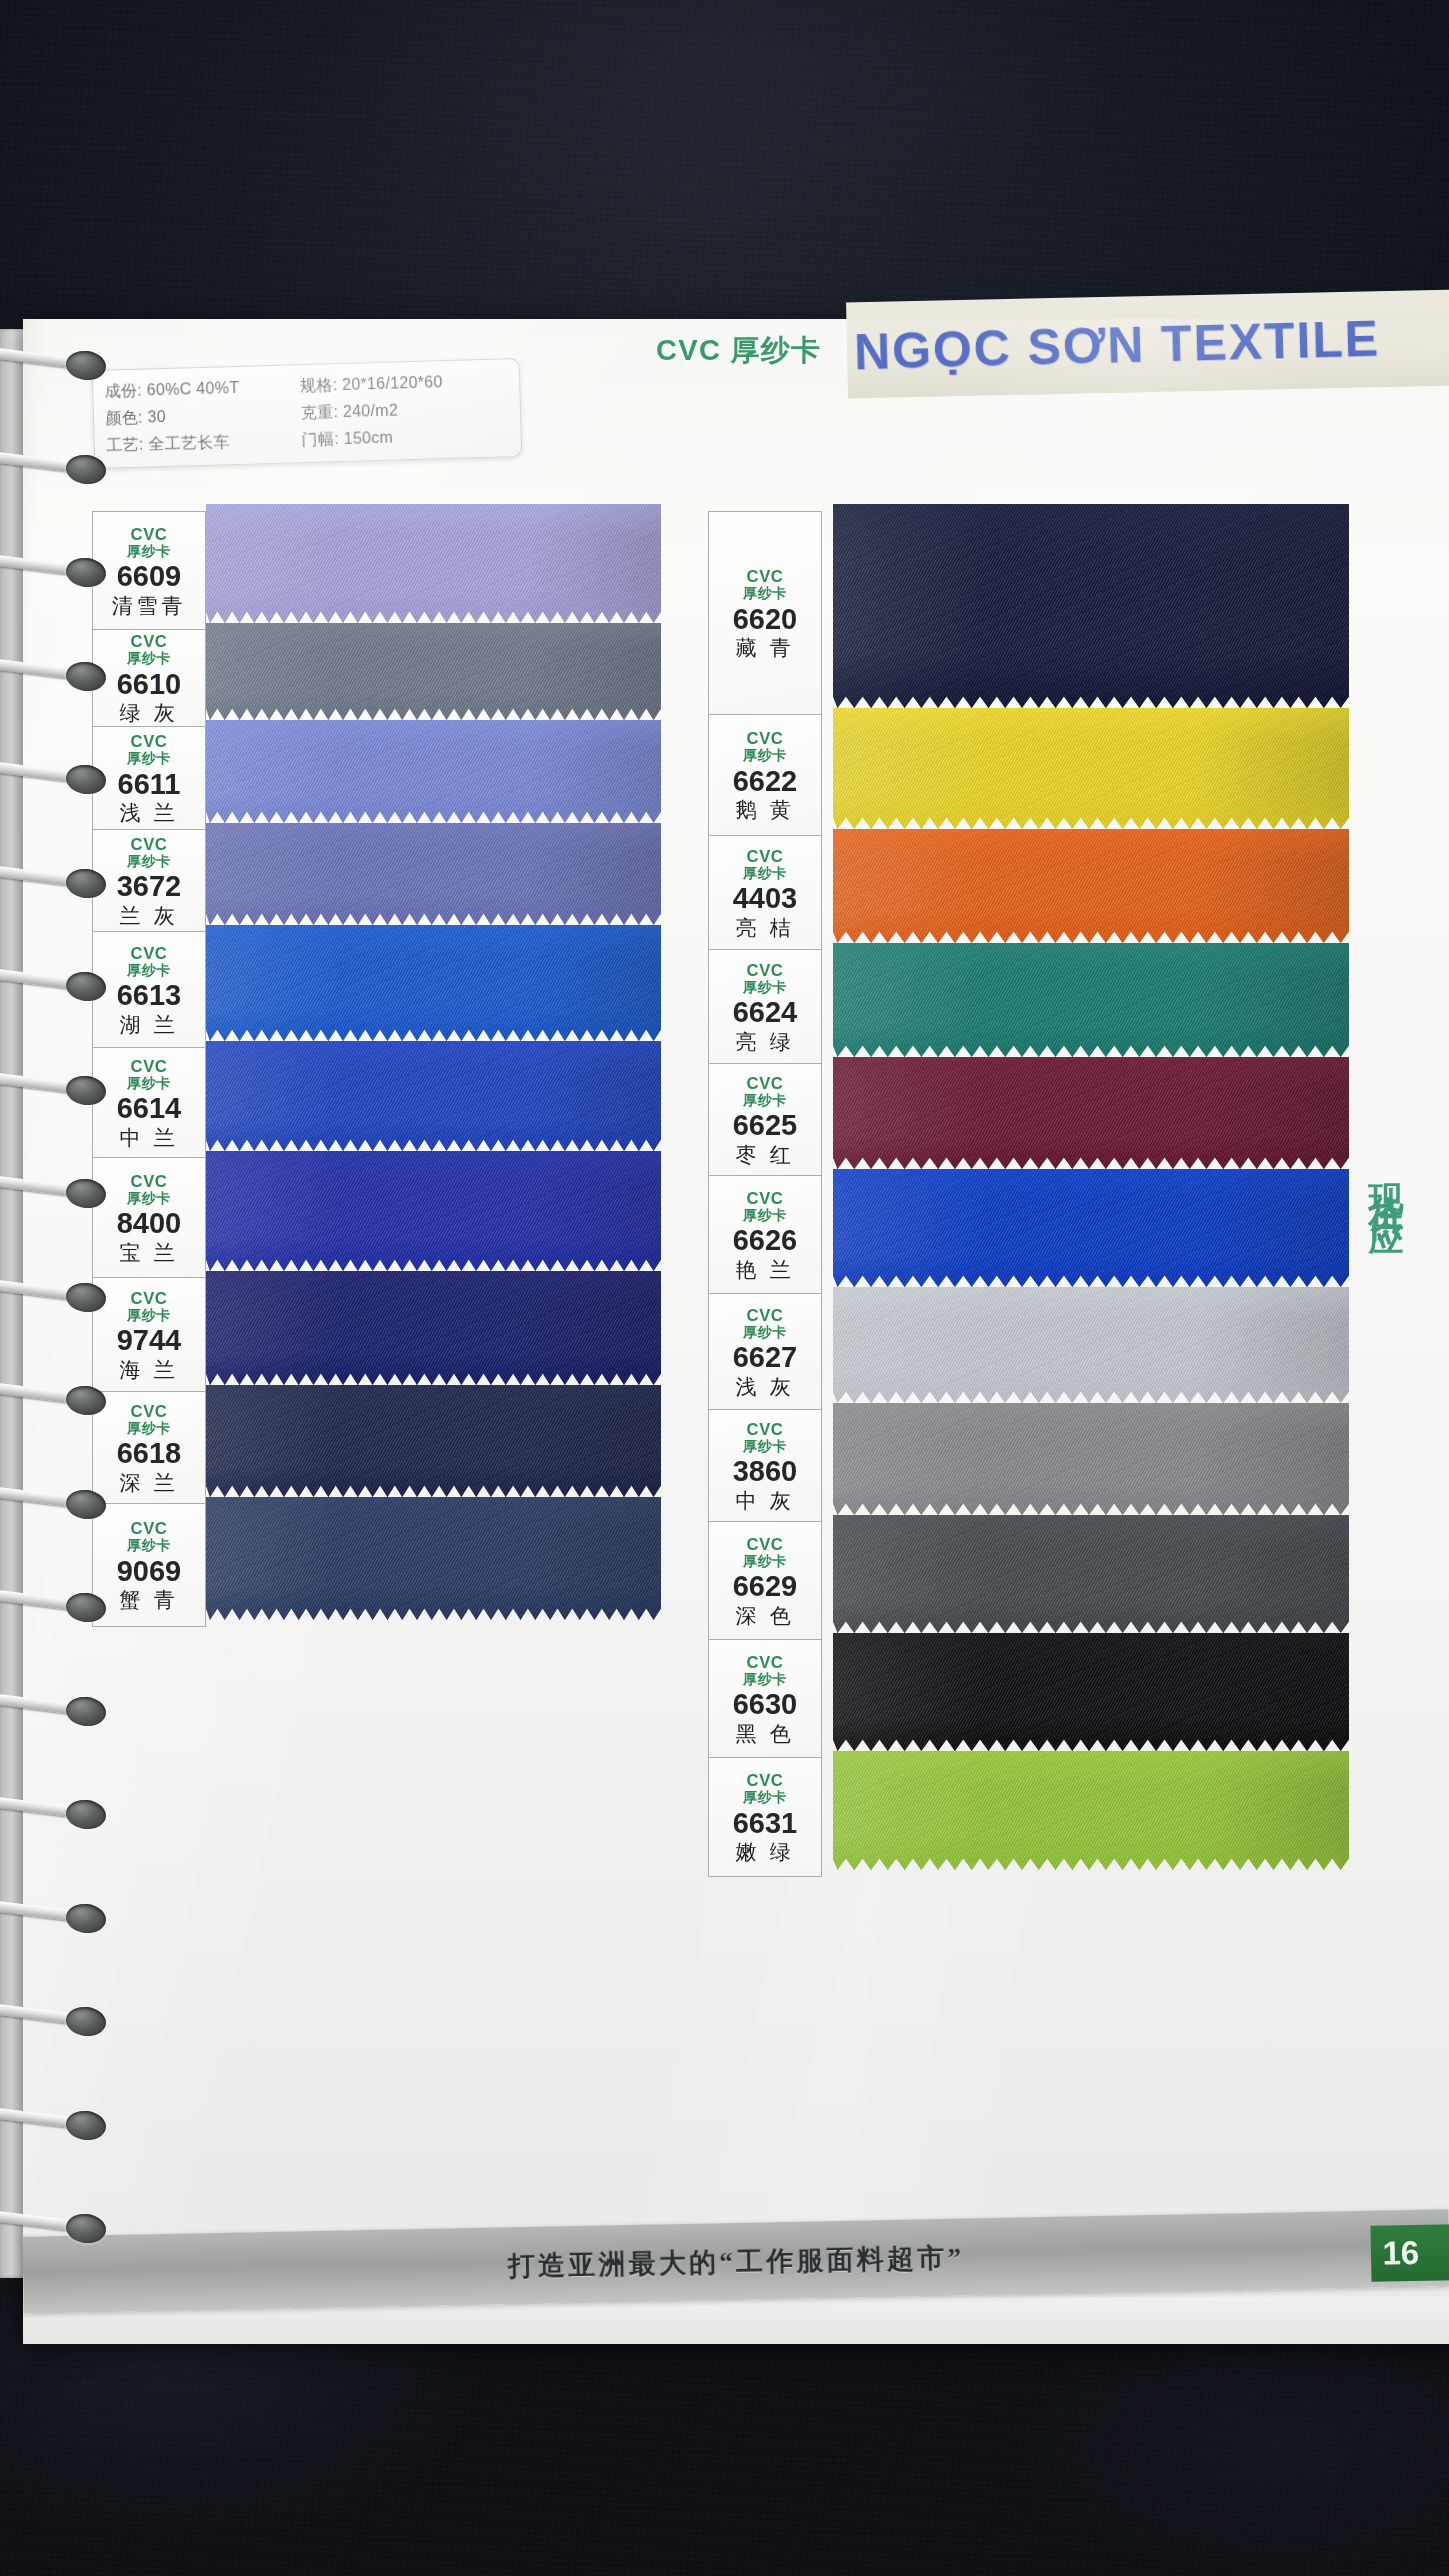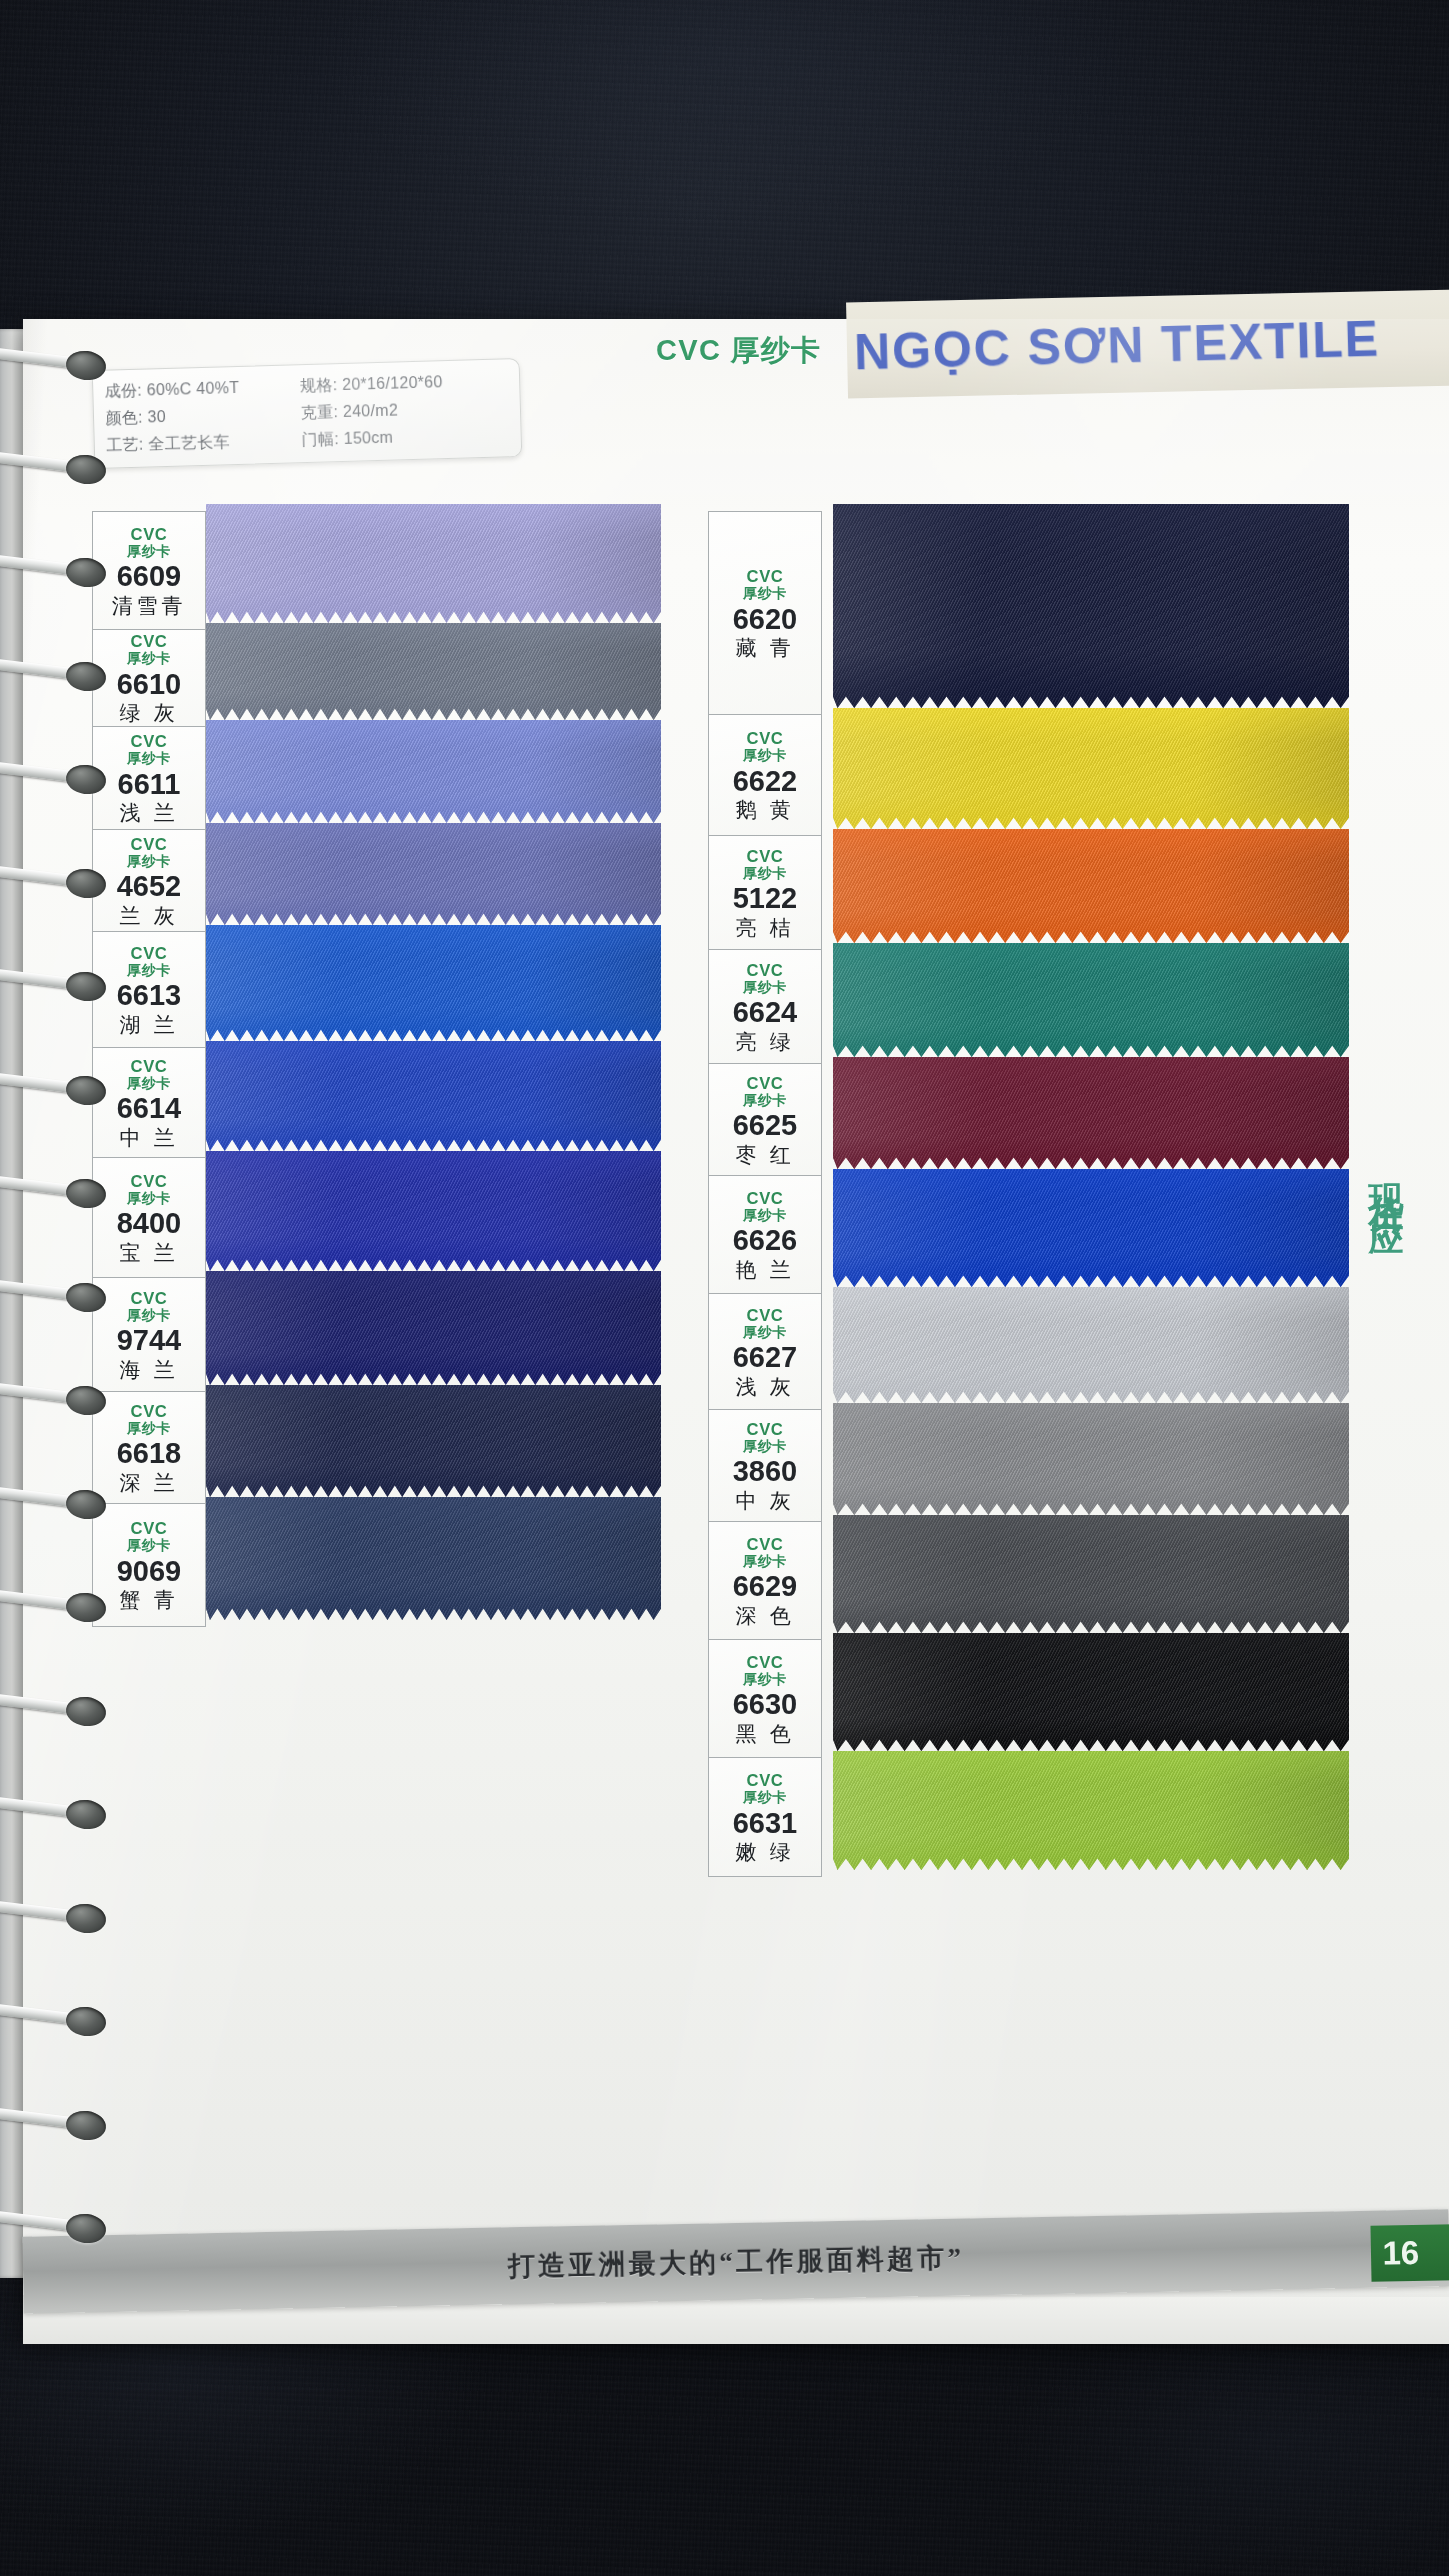--- a/index.html
+++ b/index.html
@@ -315,21 +315,21 @@
         </div>
         <div class="cell" style="height: 103px;">
           <div class="cvc-top">CVC</div>
           <div class="cvc-sub">厚纱卡</div>
           <div class="code">6611</div>
           <div class="cname">浅 兰</div>
         </div>
         <div class="cell" style="height: 102px;">
           <div class="cvc-top">CVC</div>
           <div class="cvc-sub">厚纱卡</div>
-          <div class="code">4652</div>
+          <div class="code">3672</div>
           <div class="cname">兰 灰</div>
         </div>
         <div class="cell" style="height: 116px;">
           <div class="cvc-top">CVC</div>
           <div class="cvc-sub">厚纱卡</div>
           <div class="code">6613</div>
           <div class="cname">湖 兰</div>
         </div>
         <div class="cell" style="height: 110px;">
           <div class="cvc-top">CVC</div>
@@ -371,21 +371,21 @@
         </div>
         <div class="cell" style="height: 121px;">
           <div class="cvc-top">CVC</div>
           <div class="cvc-sub">厚纱卡</div>
           <div class="code">6622</div>
           <div class="cname">鹅 黄</div>
         </div>
         <div class="cell" style="height: 114px;">
           <div class="cvc-top">CVC</div>
           <div class="cvc-sub">厚纱卡</div>
-          <div class="code">5122</div>
+          <div class="code">4403</div>
           <div class="cname">亮 桔</div>
         </div>
         <div class="cell" style="height: 114px;">
           <div class="cvc-top">CVC</div>
           <div class="cvc-sub">厚纱卡</div>
           <div class="code">6624</div>
           <div class="cname">亮 绿</div>
         </div>
         <div class="cell" style="height: 112px;">
           <div class="cvc-top">CVC</div>

